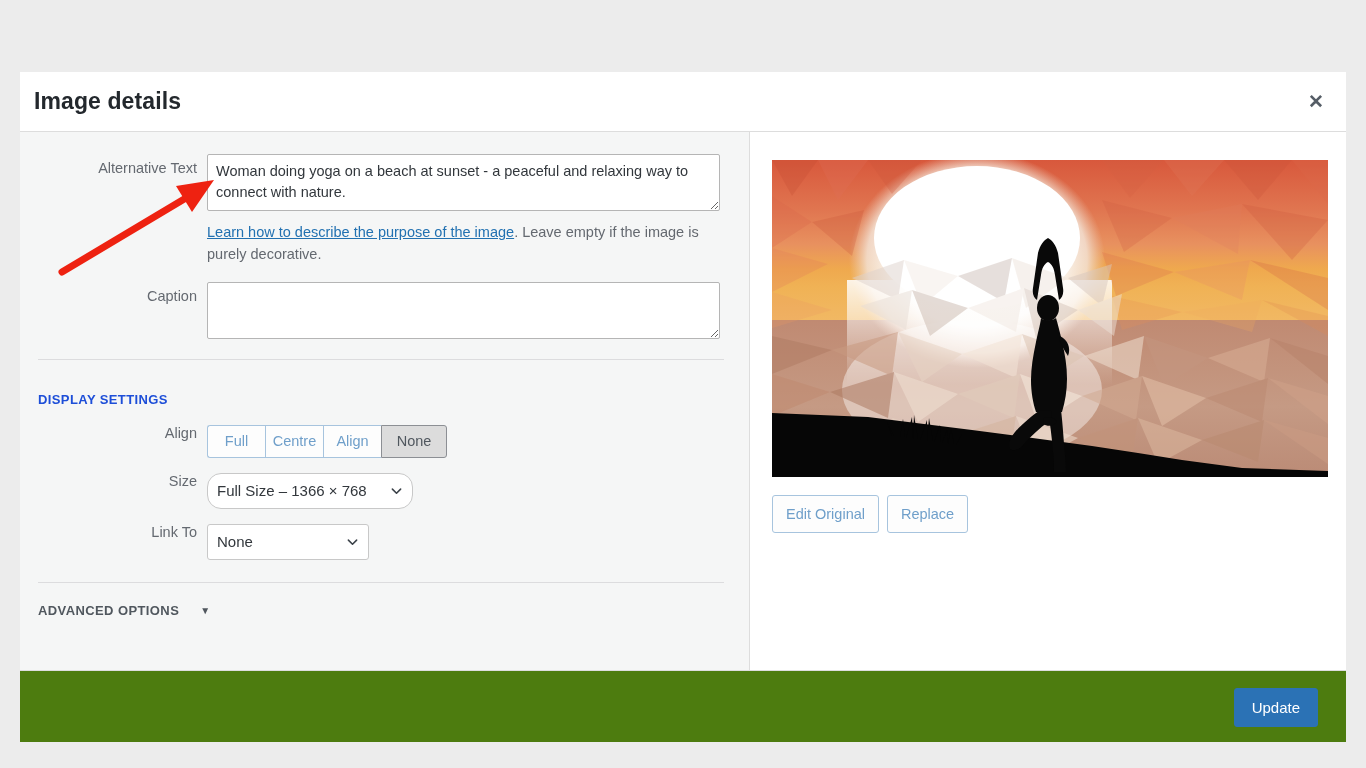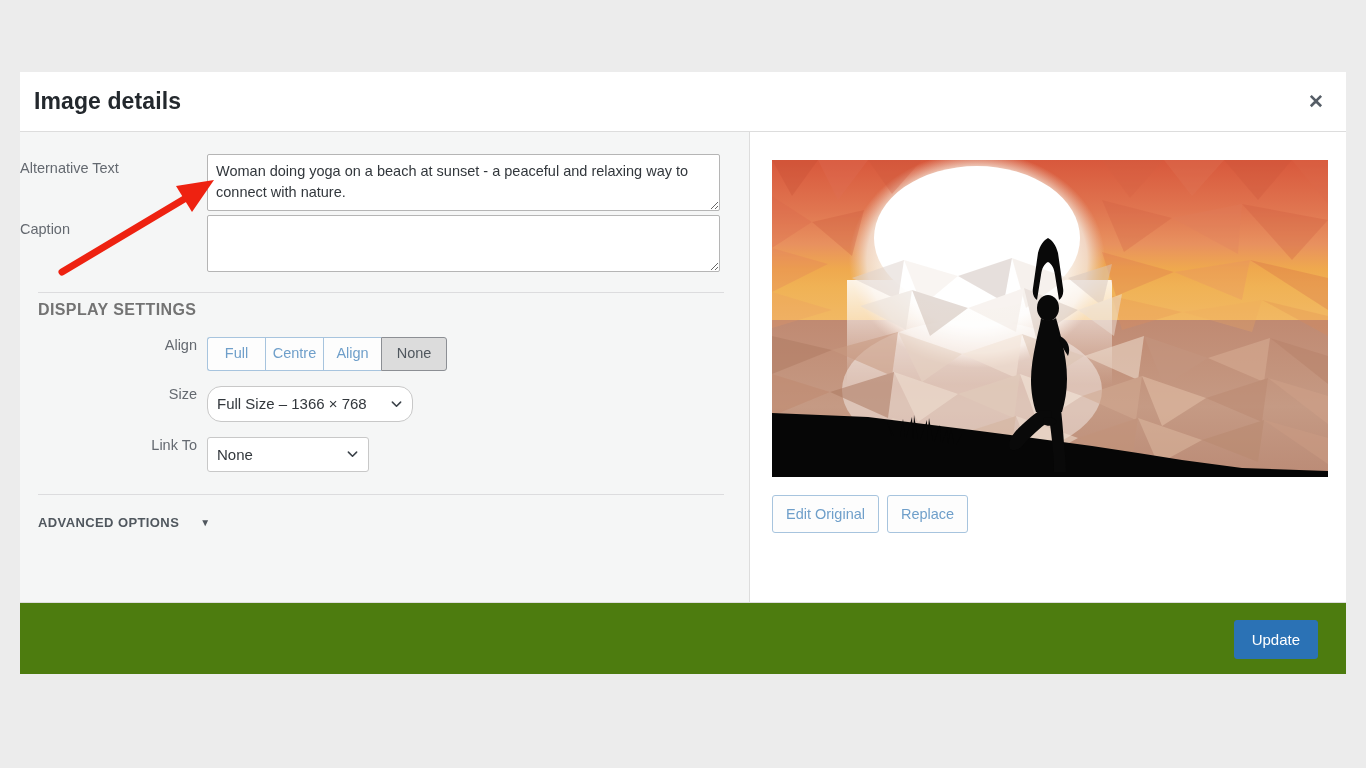--- a/index.html
+++ b/index.html
@@ -7,21 +7,21 @@
     margin: 0; padding: 0;
     width: 1366px; height: 768px;
     background: #ececec;
     font-family: "Liberation Sans", sans-serif;
     overflow: hidden;
   }
 
   #modal {
     position: absolute;
     left: 20px; top: 72px;
-    width: 1326px; height: 602px;
+    width: 1326px; height: 670px;
     background: #ffffff;
     display: flex; flex-direction: column;
   }
 
   
   #modal-header {
     position: relative;
     height: 60px;
     background: #fff;
     border-bottom: 1px solid #ddd;
@@ -70,21 +70,21 @@
 
   
   .field-row {
     display: flex;
     align-items: flex-start;
     margin-bottom: 0;
   }
   .field-label {
     width: 187px;
     flex: 0 0 187px;
-    text-align: left;
+    text-align: right;
     padding-right: 10px;
     padding-top: 6px;
     font-size: 14.5px;
     color: #646970;
   }
   .field-control { flex: 1 1 auto; }
 
   textarea.wp-textarea {
     width: 513px;
     border: 1px solid #b5b5b5;
@@ -115,25 +115,25 @@
   }
 
   hr.sep {
     border: none;
     border-top: 1px solid #dcdcde;
     margin: 16px 0 0 18px;
     width: 686px;
   }
 
   .section-title {
-    font-size: 16px;
+    font-size: 13px;
     font-weight: bold;
     letter-spacing: .4px;
-    color: #737373;
-    margin: 8px 0 18px 18px;
+    color: #1d4ed8;
+    margin: 32px 0 18px 18px;
   }
 
   
   .btn-group { display: inline-flex; }
   .btn-group button {
     font-family: "Liberation Sans", sans-serif;
     font-size: 14.5px;
     color: #6f9fca;
     background: #fdfdfd;
     border: 1px solid #a7c4de;
@@ -272,20 +272,23 @@
   </div>
 
   <div id="modal-body">
 
     <div id="left-panel">
 
       <div class="field-row">
         <div class="field-label">Alternative Text</div>
         <div class="field-control">
           <textarea id="alt-text-input" class="wp-textarea" placeholder="" style="">Woman doing yoga on a beach at sunset - a peaceful and relaxing way to connect with nature.</textarea>
+          <div class="help-text">
+            <a href="#">Learn how to describe the purpose of the image</a><span>. Leave empty if the image is purely decorative.</span>
+          </div>
         </div>
       </div>
 
       <div class="field-row">
         <div class="field-label">Caption</div>
         <div class="field-control">
           <textarea id="caption-input" class="wp-textarea" placeholder="" style=""></textarea>
         </div>
       </div>
 

